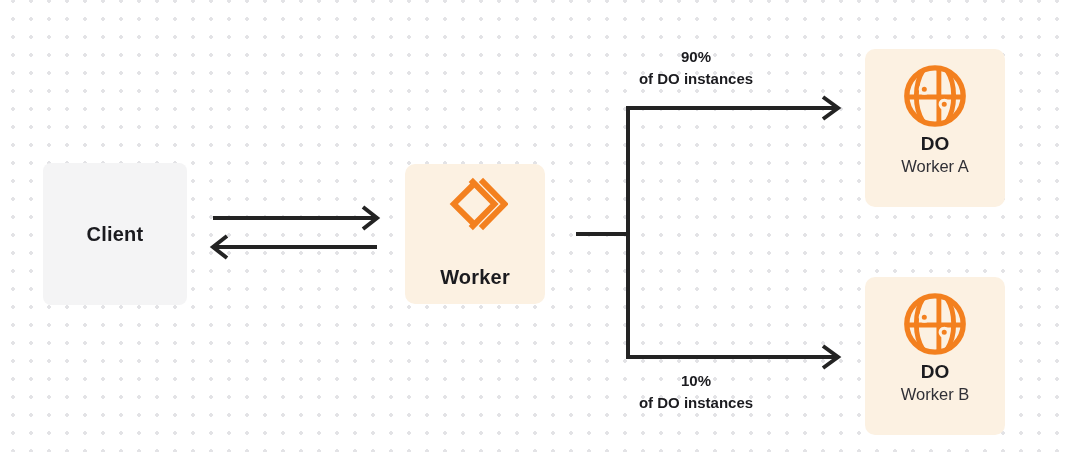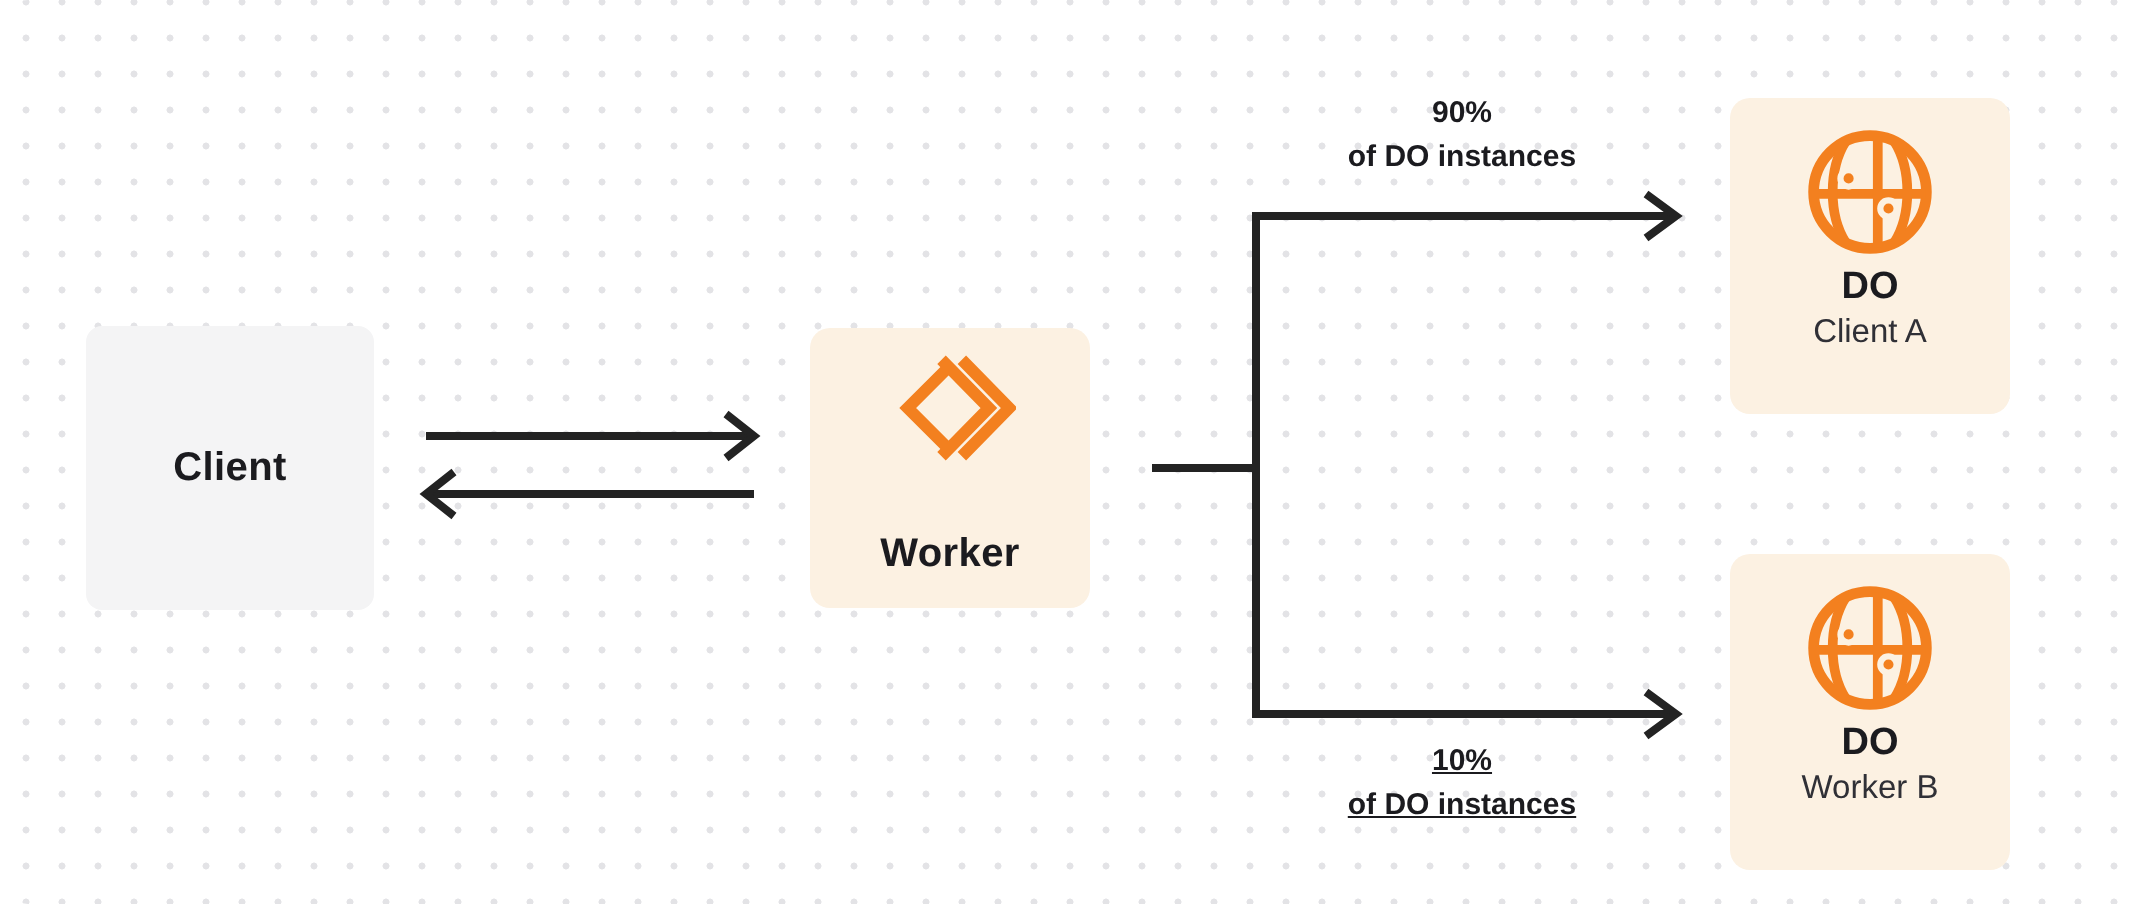--- a/index.html
+++ b/index.html
@@ -47,25 +47,25 @@
   .node-do{
     width:140px;height:158px;left:865px;
     background:var(--worker-card-bg);border-radius:10px;
     padding:12px 0 8px;
   }
   .node-do-a{top:49px;}
   .node-do-b{top:277px;}
   .node-do .node-title{font-size:19px;font-weight:700;margin-top:1px;line-height:23px;}
   .node-do .node-subtitle{font-size:16.5px;font-weight:400;color:var(--text-secondary);line-height:22px;}
   .edge-label{
-    position:absolute;left:631px;width:200px;text-align:center;
+    position:absolute;left:596px;width:200px;text-align:center;
     font-size:15px;font-weight:700;line-height:21.5px;color:var(--text-primary);
   }
   .edge-label-top{top:46px;}
-  .edge-label-bottom{top:370px;text-decoration:underline;}
+  .edge-label-bottom{top:370px;}
   .icon-wrap{display:flex;align-items:center;justify-content:center;}
   .stroke-orange{stroke:var(--orange);fill:none;}
   .dot-orange{fill:var(--orange);stroke:var(--worker-card-bg);}
 </style>
 </head>
 <body>
 
 <div id="canvas">
 
   <svg class="connector-layer" width="1072" height="452" viewBox="0 0 1072 452">
@@ -110,21 +110,21 @@
         <circle class="stroke-orange" stroke-width="5.5" cx="36" cy="36" r="29"></circle>
         <path class="stroke-orange" stroke-width="5" d="M 7.5 37 H 64.5"></path>
         <path class="stroke-orange" stroke-width="5" d="M 40 7.4 V 64.6"></path>
         <path class="stroke-orange" stroke-width="5" d="M 23.7 9.7 C 14.5 24 14.5 48 23.7 62.3"></path>
         <path class="stroke-orange" stroke-width="5" d="M 48.3 9.7 C 57.5 24 57.5 48 48.3 62.3"></path>
         <circle class="dot-orange" stroke-width="3.2" cx="25" cy="29" r="4.2"></circle>
         <circle class="dot-orange" stroke-width="3.2" cx="45.5" cy="44.5" r="4.2"></circle>
       </svg>
     </div>
     <div class="node-title">DO</div>
-    <div class="node-subtitle">Client A</div>
+    <div class="node-subtitle">Worker A</div>
   </div>
 
   <div class="node node-do node-do-b">
     <div class="icon-wrap">
       <svg width="70" height="70" viewBox="0 0 72 72">
         <circle class="stroke-orange" stroke-width="5.5" cx="36" cy="36" r="29"></circle>
         <path class="stroke-orange" stroke-width="5" d="M 7.5 37 H 64.5"></path>
         <path class="stroke-orange" stroke-width="5" d="M 40 7.4 V 64.6"></path>
         <path class="stroke-orange" stroke-width="5" d="M 23.7 9.7 C 14.5 24 14.5 48 23.7 62.3"></path>
         <path class="stroke-orange" stroke-width="5" d="M 48.3 9.7 C 57.5 24 57.5 48 48.3 62.3"></path>

